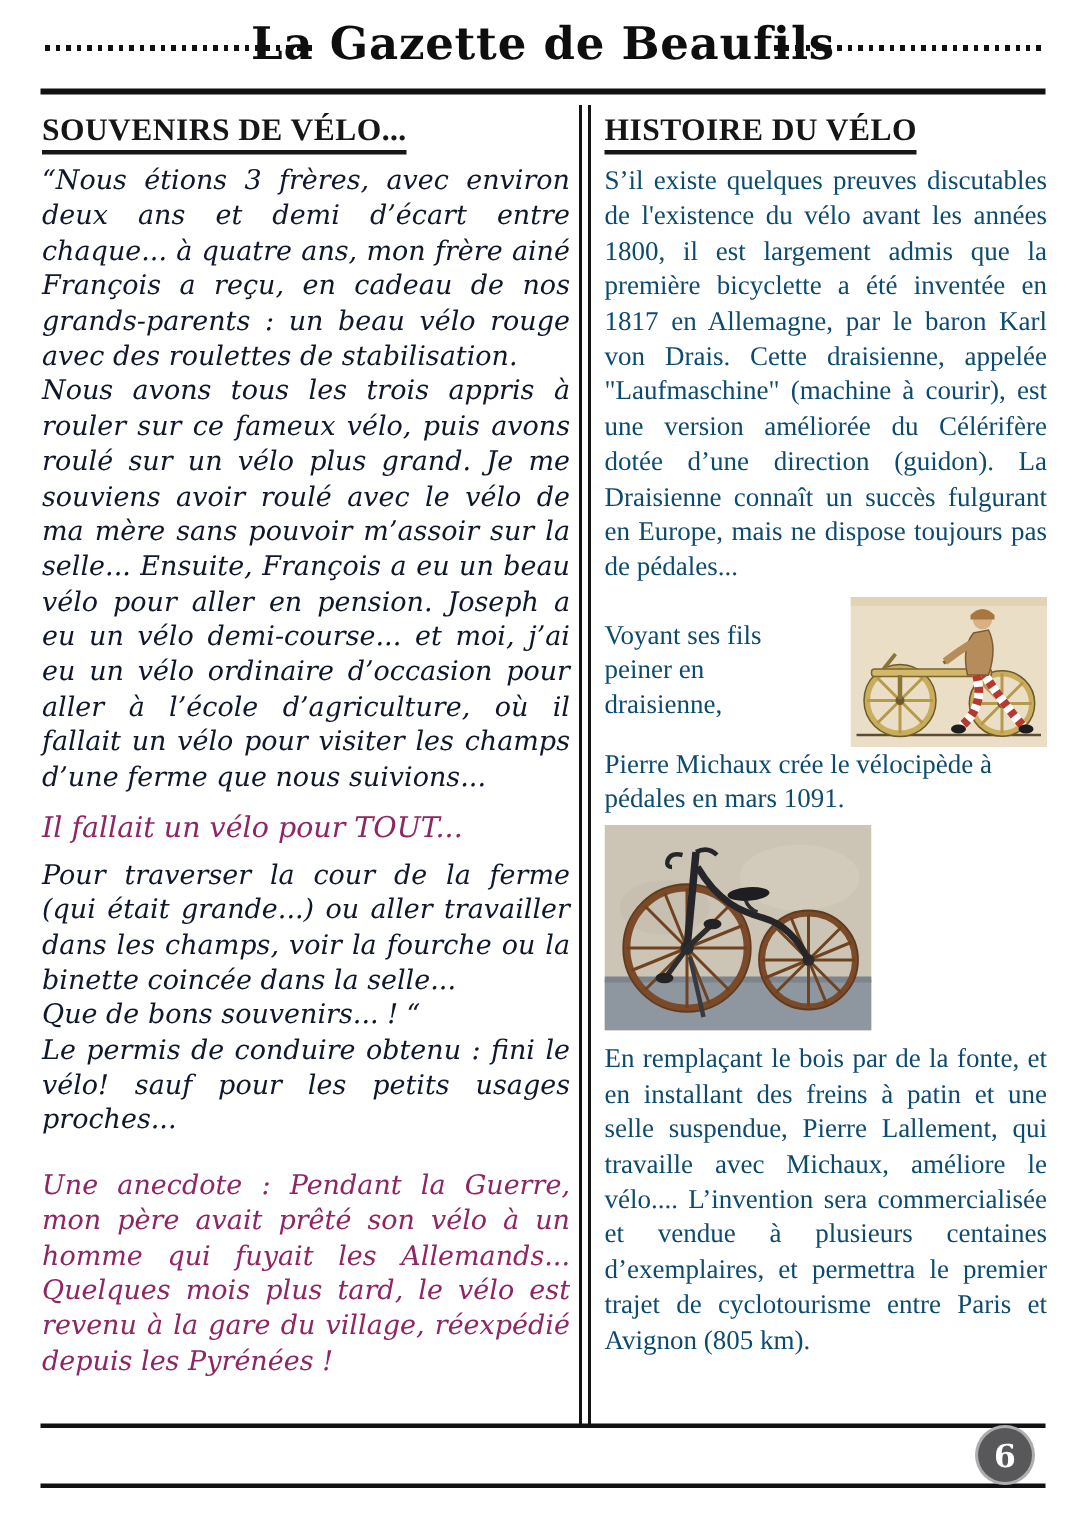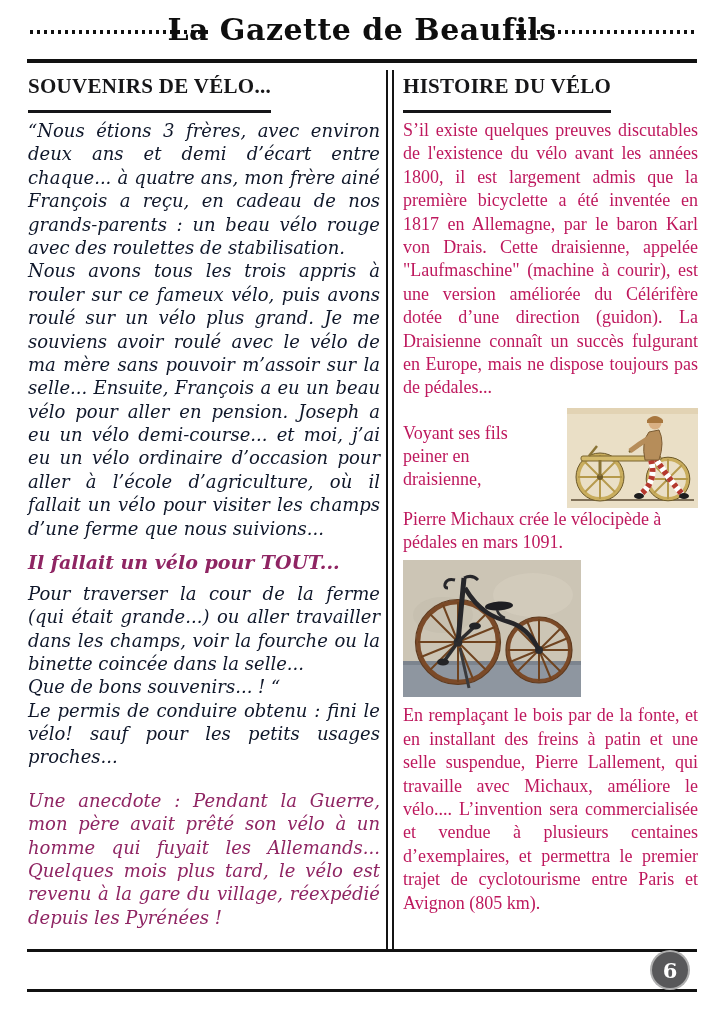--- a/index.html
+++ b/index.html
@@ -23,38 +23,38 @@
 
   
   .col { position:absolute; top:70px; }
   .col-left  { left:28px;  width:352px; }
   .col-right { left:403px; width:295px; }
   .col-sep {
     position:absolute; left:386px; top:70px; height:881px; width:4px;
     border-left:2.5px solid #141414; border-right:2.5px solid #141414;
   }
   h2.col-heading {
-    display:inline-block; margin:4px 0 6px 0; padding-bottom:11px;
+    display:inline-block; margin:4px 0 6px 0; padding-bottom:1px;
     font-family:"Liberation Serif", serif; font-weight:bold; font-size:21px;
     color:#161618; border-bottom:3px solid #161618; letter-spacing:0.3px;
   }
   
   .col-left p {
     margin:0; font-family:"DejaVu Serif", serif; font-style:italic;
     font-size:18px; line-height:1.3; text-align:justify; color:#0f172a;
   }
   .sub-heading {
     margin:10px 0 7px 0 !important; text-align:center;
-    font-weight:bold; color:#8f2563 !important; font-size:19px !important;
+    font-weight:normal; color:#8f2563 !important; font-size:19px !important;
   }
   .anecdote { margin-top:20px !important; color:#8f2563 !important; }
   
   .col-right p {
     margin:0; font-family:"Liberation Serif", serif;
-    font-size:18px; line-height:1.3; text-align:justify; color:#be185d;
+    font-size:18px; line-height:1.3; text-align:justify; color:#0c4a6e;
   }
   .drais-row { display:flex; margin-top:8px; }
   .wrap-text { flex:1; white-space:pre-line; text-align:center; padding-top:14px; }
   .img-drais { width:131px; height:100px; flex:0 0 131px; }
   .caption-rest { text-align:left !important; }
   .img-velo { display:block; width:178px; height:137px; margin:6px 0 7px 0; }
 
   
   .footer-rule-top    { position:absolute; top:949px; left:27px; width:670px; height:3px; background:#111; }
   .footer-rule-bottom { position:absolute; top:989px; left:27px; width:670px; height:3px; background:#111; }

